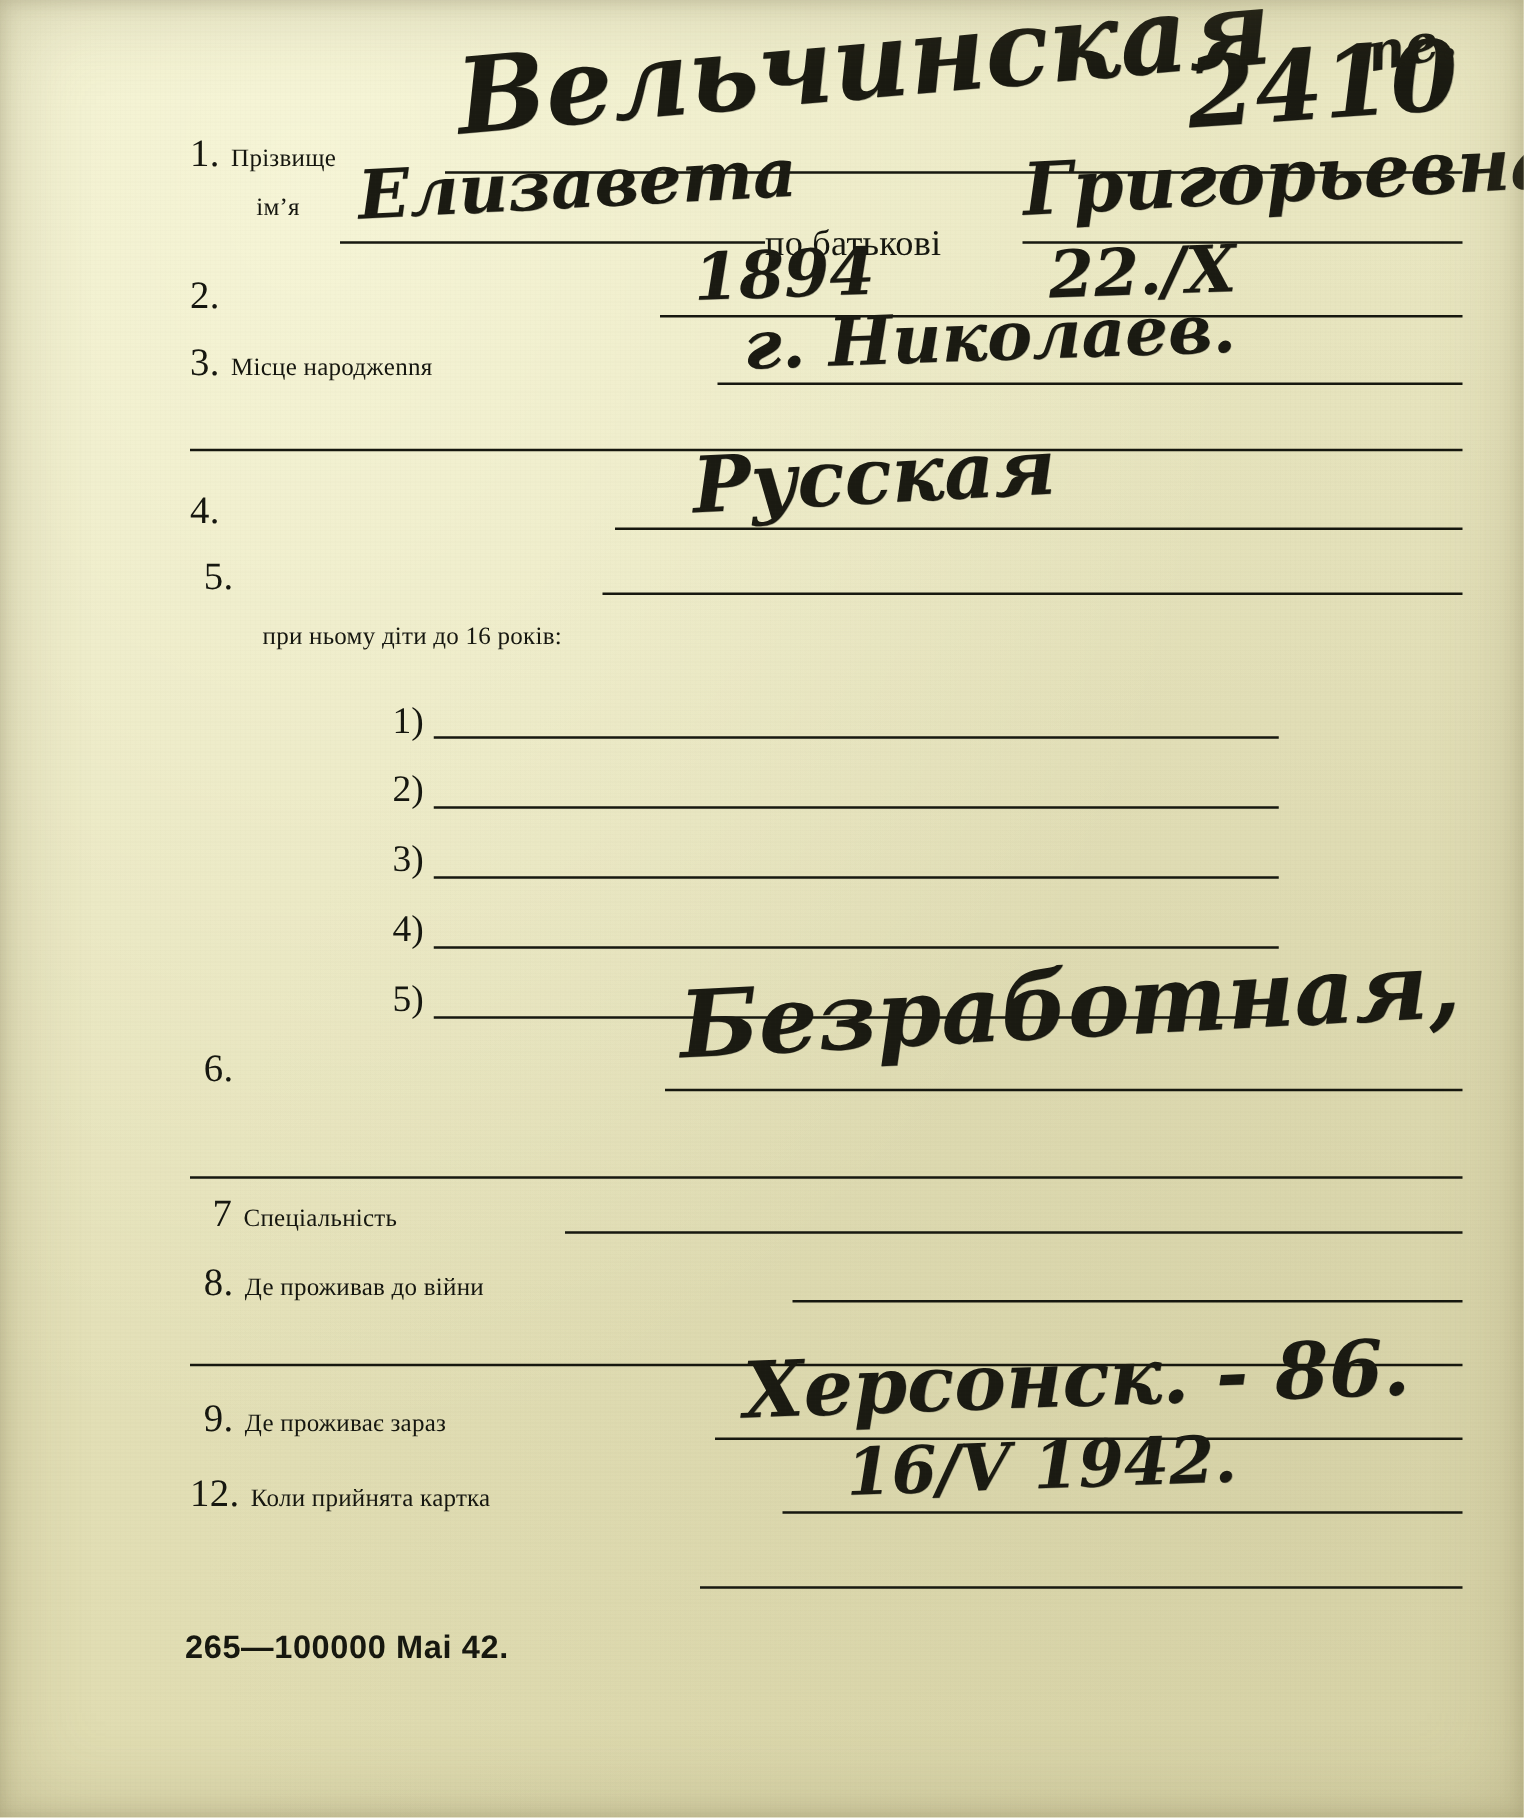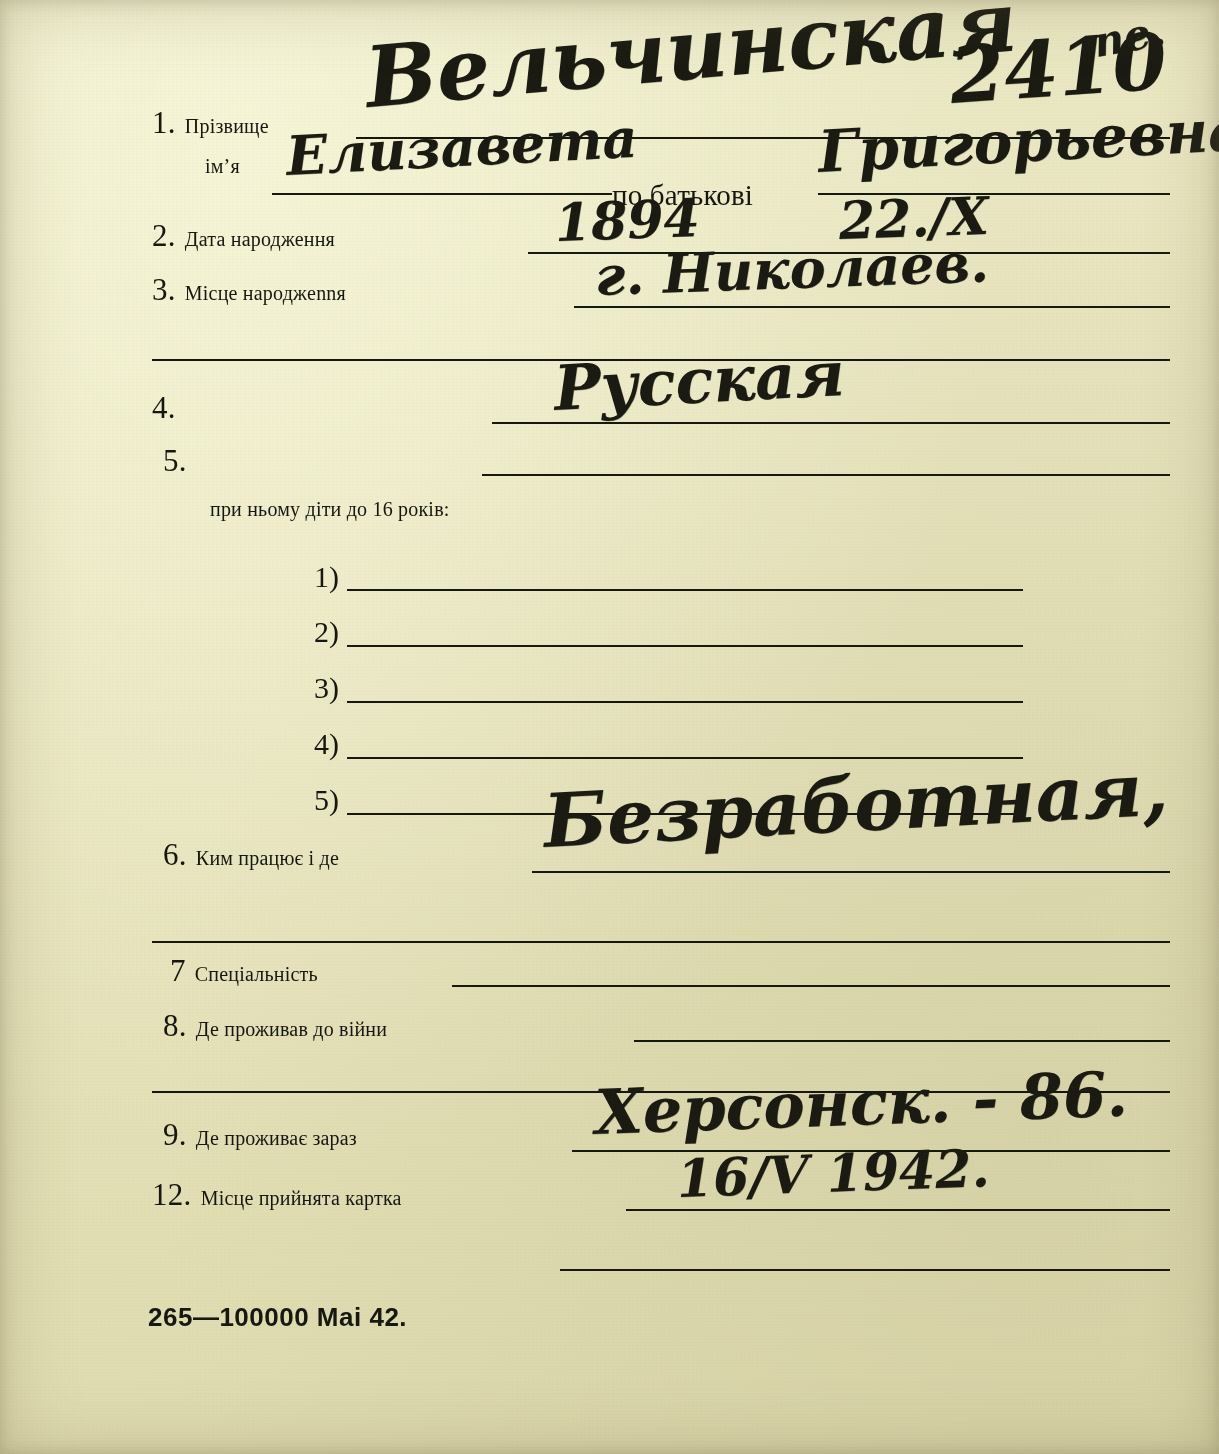--- a/index.html
+++ b/index.html
@@ -103,21 +103,20 @@
   <div class="hand" style="left:288px; top:124px; font-size:54px; transform: rotate(-3deg);">Елизавета</div>
 
   <div class="row" style="left:612px; top:179px;font-family:Liberation Serif, serif;">
     <span class="lbl small" style="margin-left:0">по батькові</span>
   </div>
   <div class="rule" style="left:818px; top:193px; width:352px;"></div>
   <div class="hand" style="left:820px; top:118px; font-size:58px; transform: rotate(-3deg);">Григорьевна</div>
 
   <div class="row" style="left:152px; top:218px;">
     <span class="num">2.</span>
-    <span class="lbl">Дата народження</span>
   </div>
   <div class="rule" style="left:528px; top:252px; width:642px;"></div>
   <div class="hand" style="left:556px; top:192px; font-size:52px; transform: rotate(-2deg);">1894</div>
   <div class="hand" style="left:840px; top:190px; font-size:52px; transform: rotate(-2deg);">22./Х</div>
 
   <div class="row" style="left:152px; top:272px;">
     <span class="num">3.</span>
     <span class="lbl">Місце народжennя</span>
   </div>
   <div class="rule" style="left:574px; top:306px; width:596px;"></div>
@@ -149,21 +148,20 @@
   <div class="rule" style="left:347px; top:701px; width:676px;"></div>
 
   <div class="kidnum" style="left:314px; top:727px;">4)</div>
   <div class="rule" style="left:347px; top:757px; width:676px;"></div>
 
   <div class="kidnum" style="left:314px; top:783px;">5)</div>
   <div class="rule" style="left:347px; top:813px; width:676px;"></div>
 
   <div class="row" style="left:163px; top:837px;">
     <span class="num">6.</span>
-    <span class="lbl">Ким працює і де</span>
   </div>
   <div class="rule" style="left:532px; top:871px; width:638px;"></div>
   <div class="hand" style="left:546px; top:778px; font-size:74px; transform: rotate(-3deg);">Безработная,</div>
   <div class="rule" style="left:152px; top:941px; width:1018px;"></div>
 
   <div class="row" style="left:170px; top:953px;">
     <span class="num">7</span>
     <span class="lbl">Спеціальність</span>
   </div>
   <div class="rule" style="left:452px; top:985px; width:718px;"></div>
@@ -177,21 +175,21 @@
 
   <div class="row" style="left:163px; top:1117px;">
     <span class="num">9.</span>
     <span class="lbl">Де проживає зараз</span>
   </div>
   <div class="rule" style="left:572px; top:1150px; width:598px;"></div>
   <div class="hand" style="left:596px; top:1076px; font-size:62px; transform: rotate(-2deg);">Херсонск. - 86.</div>
 
   <div class="row" style="left:152px; top:1177px;">
     <span class="num">12.</span>
-    <span class="lbl">Місце прийнята картка</span>
+    <span class="lbl">Коли прийнята картка</span>
   </div>
   <div class="rule" style="left:626px; top:1209px; width:544px;"></div>
   <div class="hand thin" style="left:678px; top:1148px; font-size:52px; transform: rotate(-2deg);">16/V 1942.</div>
 
   <div class="rule" style="left:560px; top:1269px; width:610px;"></div>
 
   <div class="footer" style="left:148px; top:1302px;font-weight:bold;">265—100000 Mai 42.</div>
 
   <div id="grain"></div>
   <div id="vignette"></div>

